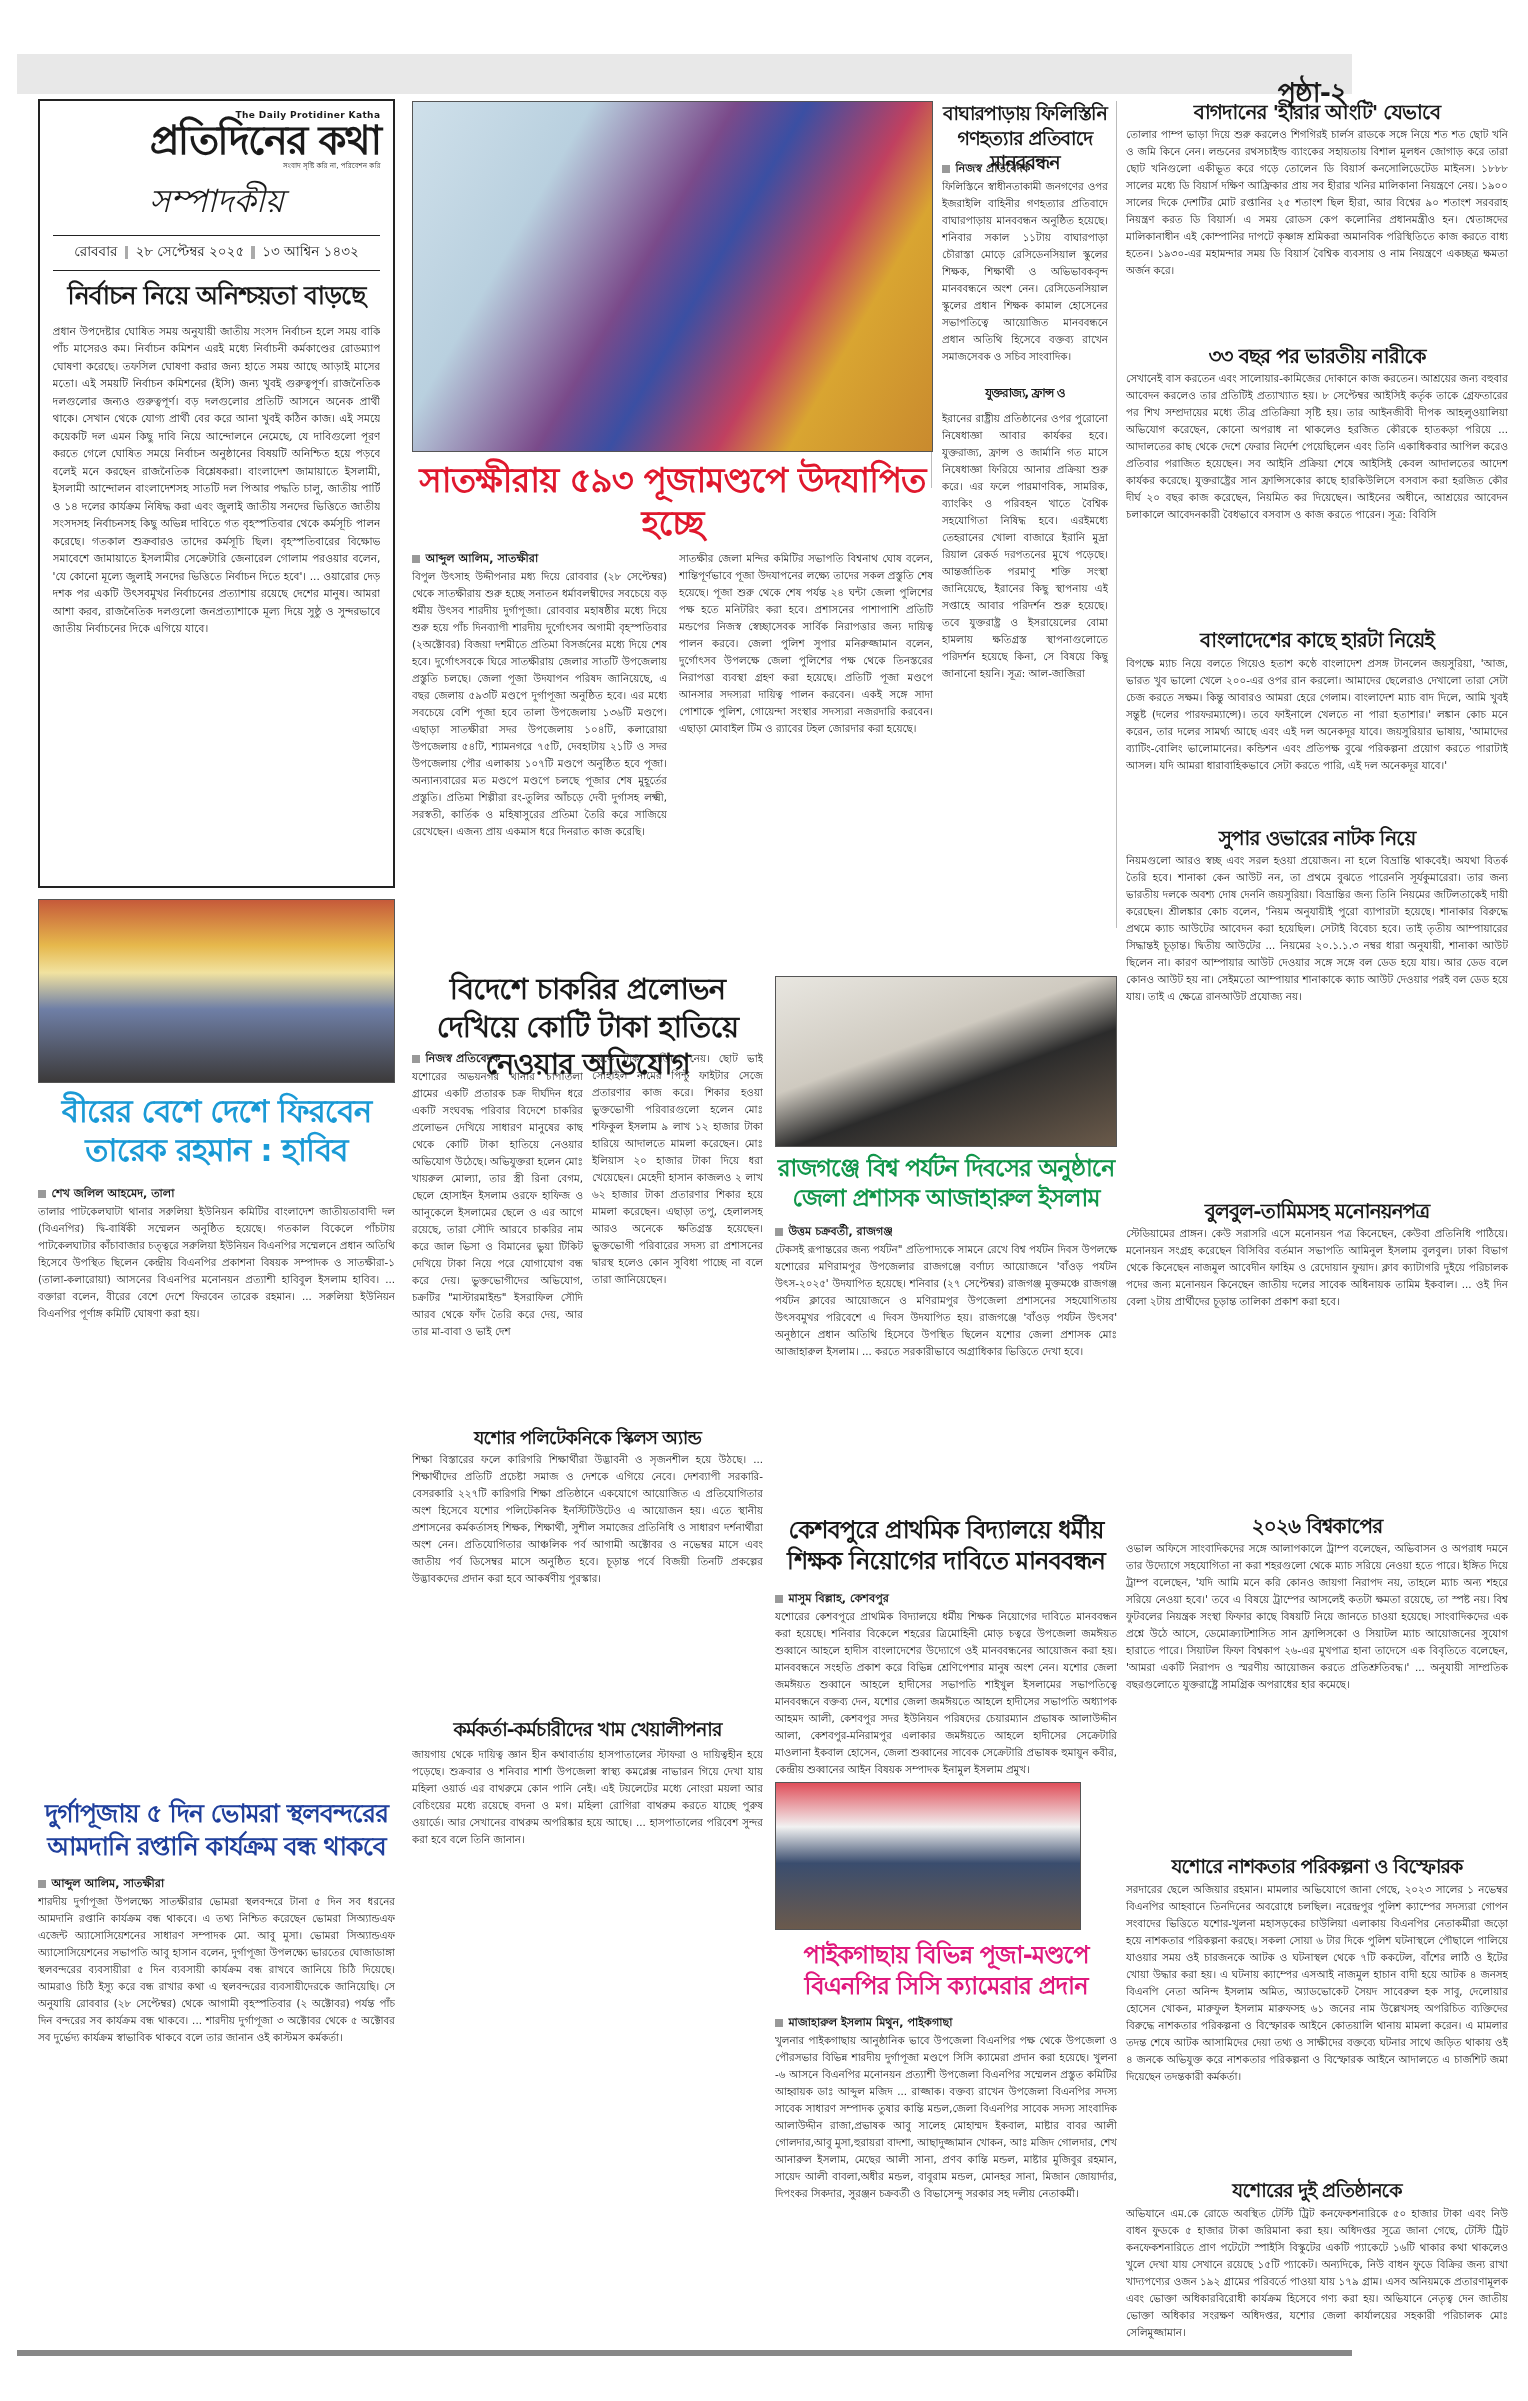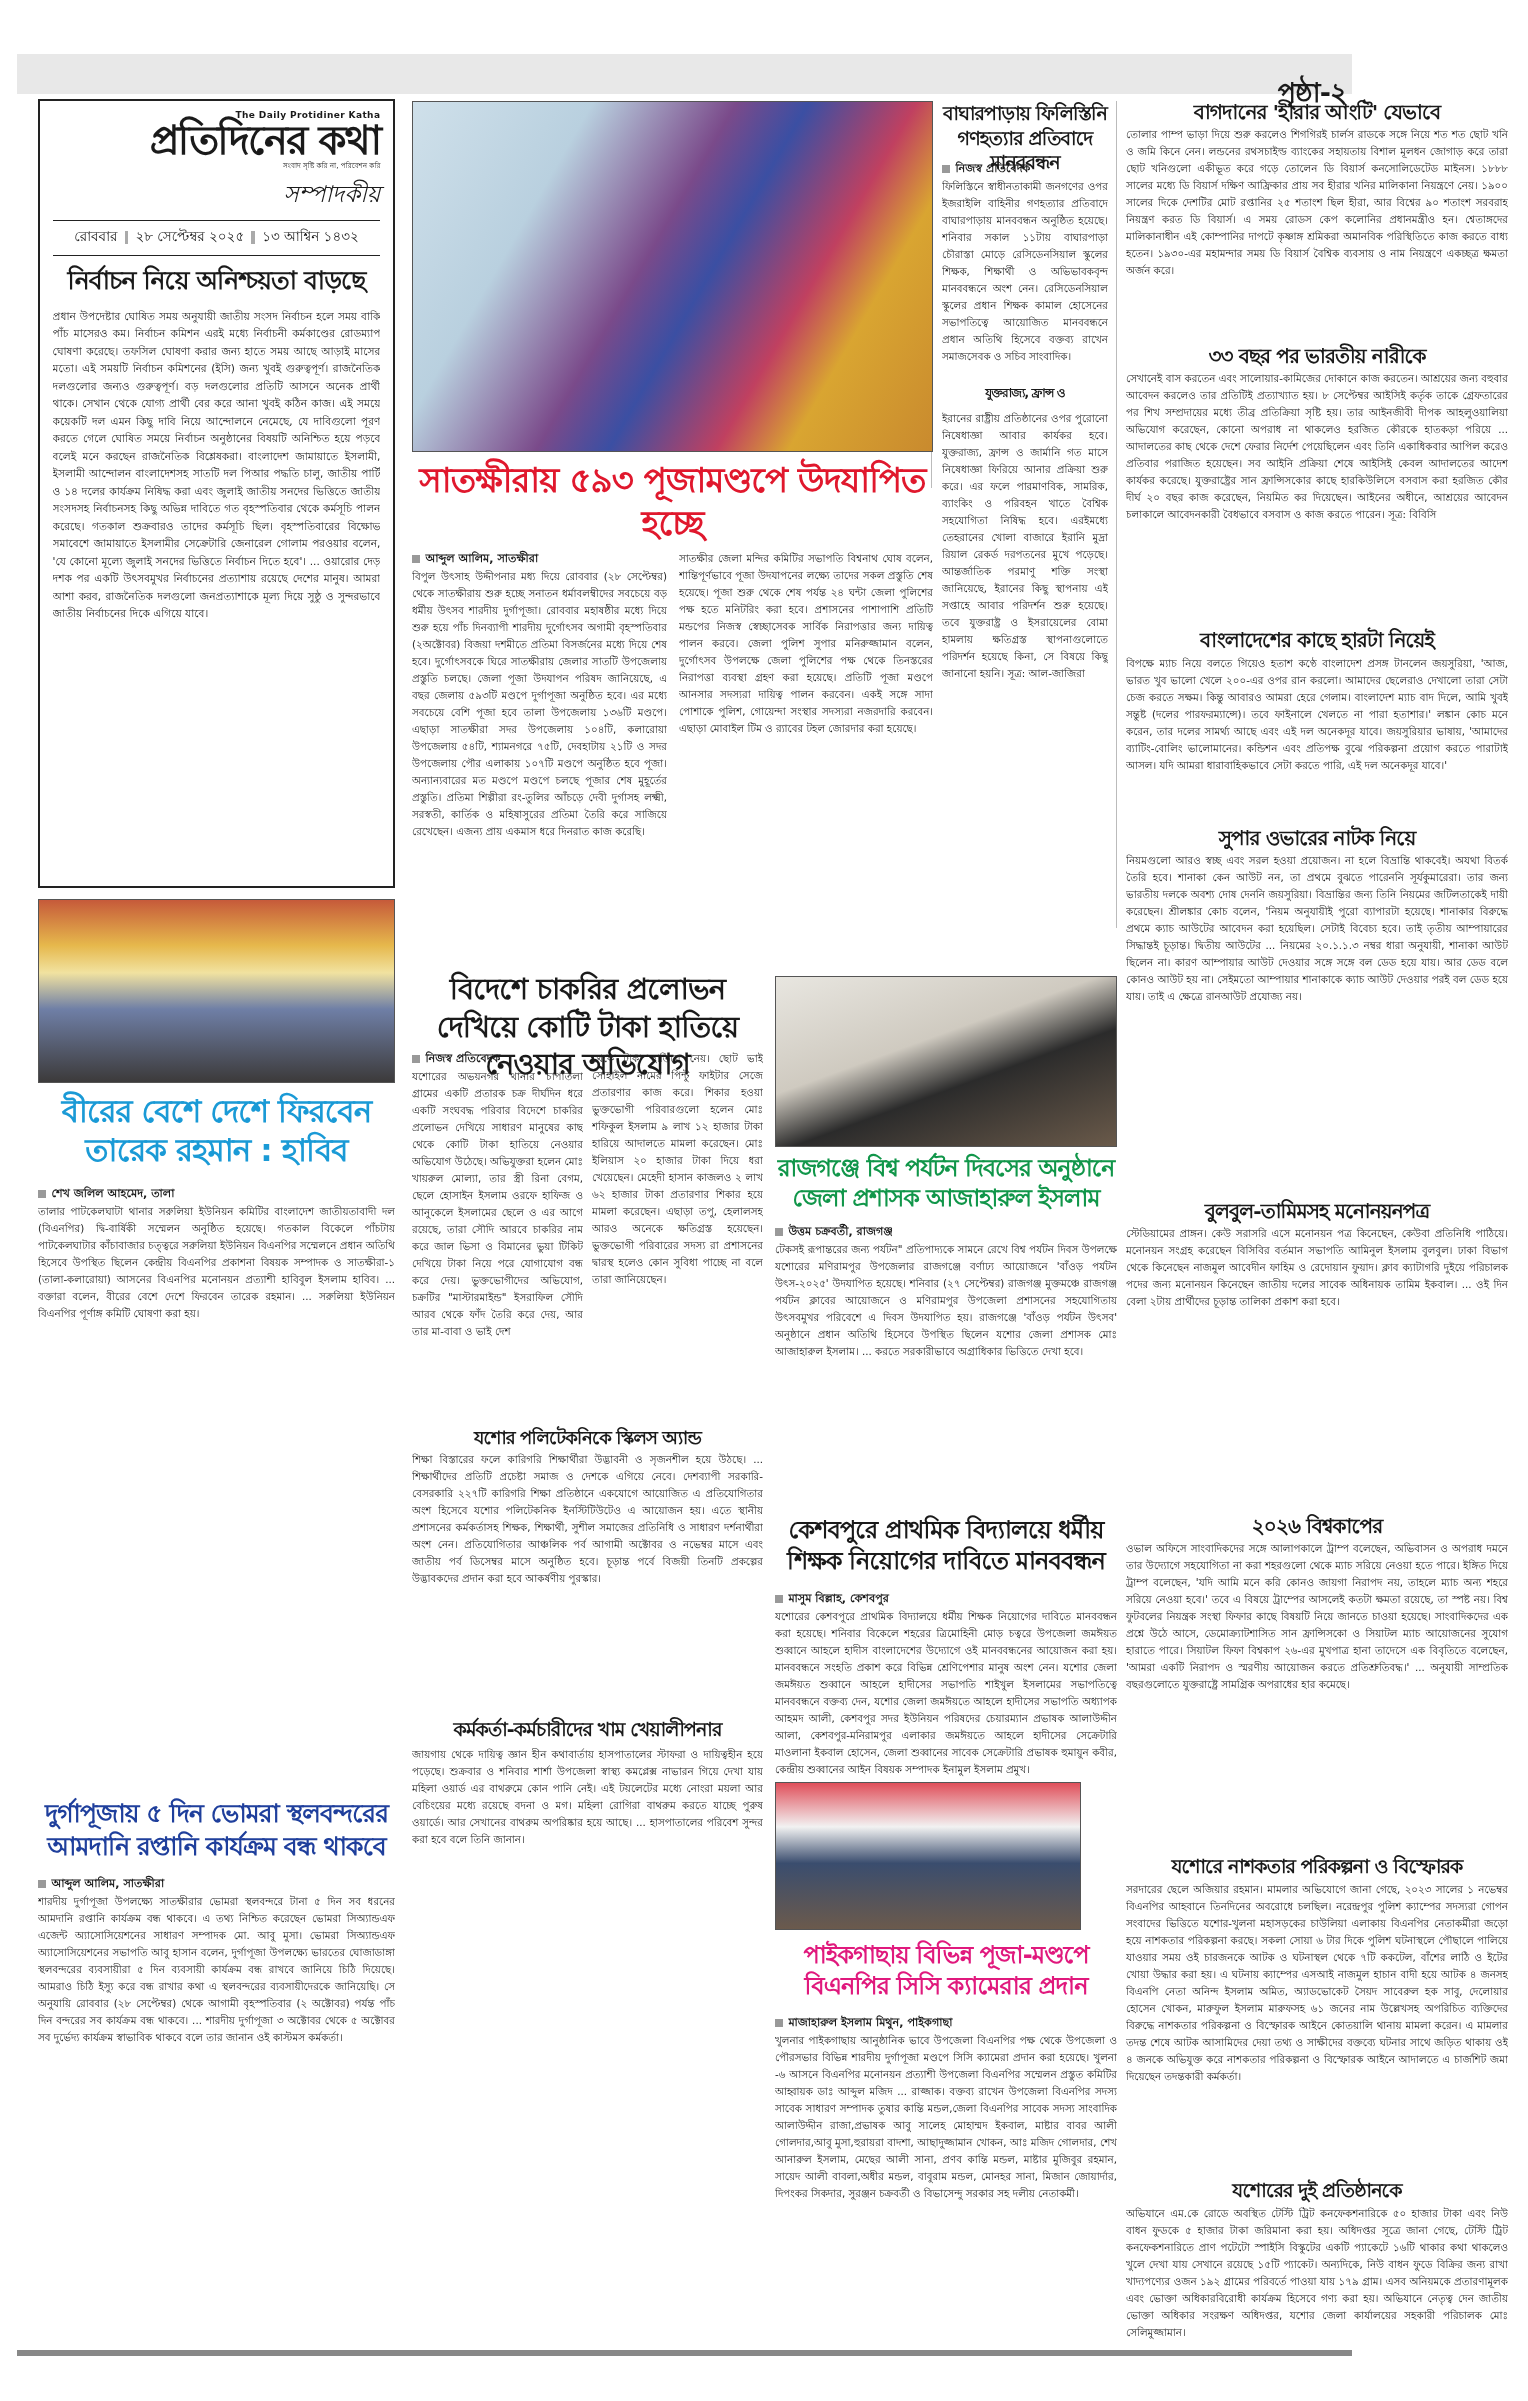--- a/index.html
+++ b/index.html
@@ -11,21 +11,21 @@
   .byline { font-size: 11.2px; font-weight: bold; line-height: 18px; }
   .byline .sq { display: inline-block; width: 8px; height: 8px; background: #999; margin-right: 5.4px; vertical-align: middle; }
   .hl { font-weight: bold; text-align: center; line-height: 1.15; letter-spacing: -0.9px; }
   .photo { border: 0.9px solid #555; overflow: hidden; }
 
   
   .ed-box { left: 38px; top: 99px; width: 357px; height: 789px; border: 2.7px solid #222; padding: 9px 12.6px; }
   .masthead-en { font-size: 9px; text-align: right; font-weight: bold; letter-spacing: 0.4px; }
   .masthead-bn { font-size: 40px; font-weight: bold; text-align: right; line-height: 1; font-family: "DejaVu Serif", serif; letter-spacing: -1.8px; }
   .masthead-tag { font-size: 7.2px; text-align: right; }
-  .ed-label { font-size: 23px; font-style: italic; text-align: right; font-family: Liberation Mono, monospace; margin: 3.6px 0 5.4px; }
+  .ed-label { font-size: 32px; font-style: italic; text-align: center; font-family: Liberation Mono, monospace; margin: 3.6px 0 5.4px; }
   .ed-date { font-size: 13.5px; text-align: center; padding: 5.4px 0; border-top: 1.8px solid #222; border-bottom: 1.8px solid #222; margin-bottom: 5.4px; }
   .ed-date .bar { display: inline-block; width: 3.6px; height: 12.6px; background: #aaa; margin: 0 7.2px; vertical-align: middle; }
   .ed-title { font-size: 25px; font-weight: bold; text-align: center; letter-spacing: -0.9px; margin-bottom: 3.6px; }
 
   
   .vline { background: #bbb; width: 0.9px; }
   .bottom-bar { left: 17px; top: 2350px; width: 1335px; height: 6.3px; background: #888; }
 
   
   .durga { background: linear-gradient(120deg,#cfe0ea 0%,#b9d0df 25%,#7a4a8a 45%,#3b4fa3 55%,#c04060 70%,#d9a531 80%,#c98a2e 100%); }

